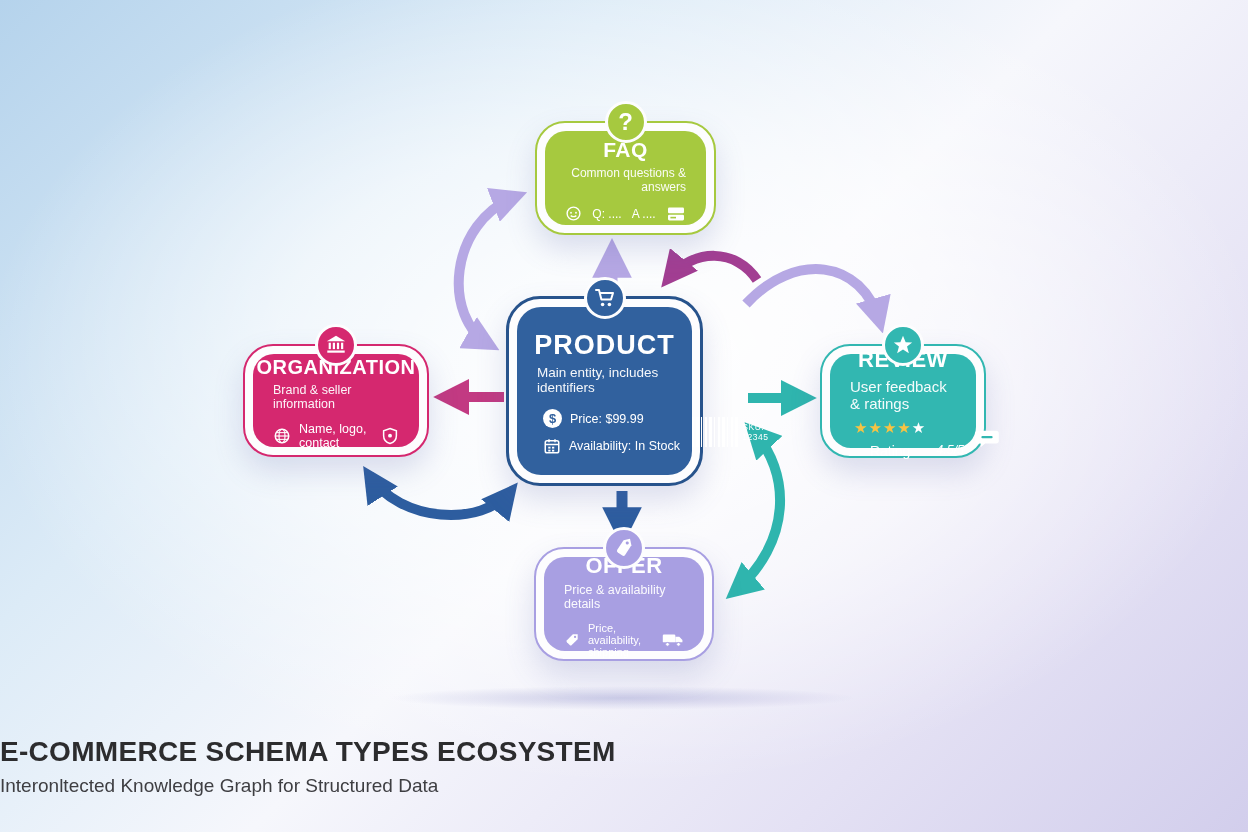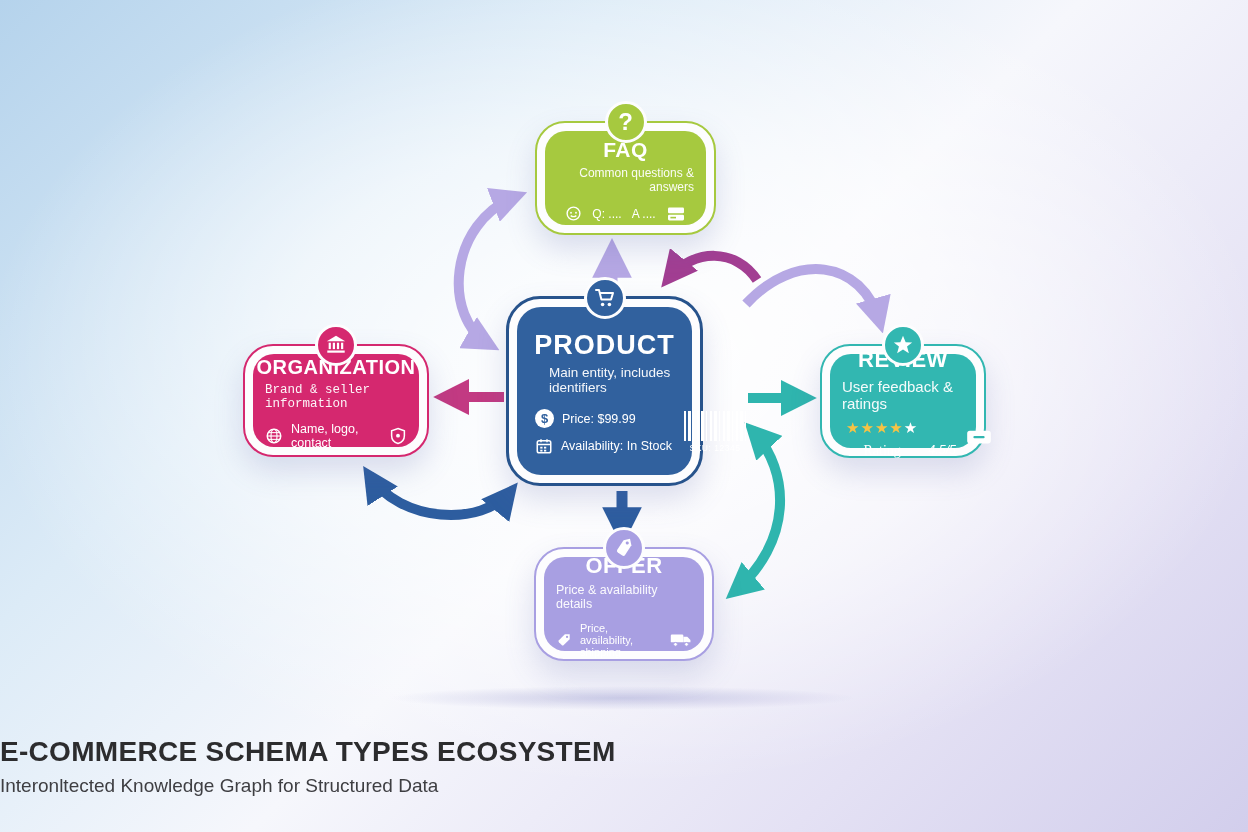--- a/index.html
+++ b/index.html
@@ -12,21 +12,21 @@
   }
   .arrows{position:absolute;left:0;top:0;z-index:1;}
   .node{
     position:absolute;z-index:3;box-sizing:border-box;background:#fdfdfe;
     border-radius:30px;padding:8px;
     box-shadow:0 14px 30px rgba(90,100,170,.20);
   }
   .node .inner{
     border-radius:21px;height:100%;box-sizing:border-box;color:#fff;
     display:flex;flex-direction:column;align-items:center;justify-content:center;
-    padding:14px 12px 10px;
+    padding:14px 20px 10px;
   }
   .badge{
     position:absolute;top:-22px;left:50%;transform:translateX(-50%);
     width:42px;height:42px;border-radius:50%;z-index:4;
     display:flex;align-items:center;justify-content:center;color:#fff;
     border:3px solid #fdfdfe;box-sizing:border-box;
   }
   .node-title{font-weight:bold;letter-spacing:.5px;line-height:1.1;}
   .node-sub{margin-top:5px;opacity:.95;}
   .node-row{display:flex;align-items:center;gap:8px;margin-top:11px;}
@@ -39,52 +39,52 @@
   #node-faq .badge{background:#a6c93f;font-size:24px;font-weight:bold;}
   #node-faq .node-title{font-size:21px;}
   #node-faq .node-sub{font-size:12px;text-align:right;}
   #node-faq .node-row{font-size:12px;gap:10px;}
 
   
   #node-product{left:506px;top:296px;width:197px;height:190px;border:3px solid #27538c;border-radius:34px;}
   #node-product .inner{background:#31619e;border-radius:24px;}
   #node-product .badge{background:#31619e;}
   #node-product .node-title{font-size:27px;letter-spacing:1px;}
-  #node-product .node-sub{font-size:13.5px;margin-left:20px;}
+  #node-product .node-sub{font-size:13.5px;}
   .product-details{display:flex;align-items:center;gap:12px;margin-top:14px;width:100%;padding:0 6px;box-sizing:border-box;}
   .pd-left{display:flex;flex-direction:column;gap:9px;flex:1;}
   .pd-row{display:flex;align-items:center;gap:8px;font-size:12.5px;white-space:nowrap;}
   .dollar{width:19px;height:19px;border-radius:50%;background:#fff;color:#31619e;font-weight:bold;font-size:13px;display:flex;align-items:center;justify-content:center;}
-  .barcode-wrap{display:flex;flex-direction:column;align-items:center;gap:2px;}
+  .barcode-wrap{display:flex;flex-direction:row;align-items:center;gap:2px;}
   .barcode{
     width:62px;height:30px;
     background:repeating-linear-gradient(90deg,#fff 0 2px,rgba(255,255,255,0) 2px 4px,#fff 4px 7px,rgba(255,255,255,0) 7px 9px,#fff 9px 10px,rgba(255,255,255,0) 10px 13px);
   }
   .sku{font-size:8.5px;letter-spacing:.5px;}
 
   
   #node-organization{left:243px;top:344px;width:186px;height:113px;border:2.5px solid #d5286f;}
   #node-organization .inner{background:#d5286f;}
   #node-organization .badge{background:#d5286f;}
   #node-organization .node-title{font-size:20px;}
-  #node-organization .node-sub{font-size:12.5px;font-family:Liberation Mono, monospace;}
+  #node-organization .node-sub{font-size:12.5px;}
   #node-organization .node-row{font-size:12.5px;}
 
   
   #node-review{left:820px;top:344px;width:166px;height:114px;border:2.5px solid #32b7b1;}
   #node-review .inner{background:#32b7b1;}
   #node-review .badge{background:#32b7b1;}
   #node-review .node-title{font-size:22px;}
   #node-review .node-sub{font-size:15px;}
   .review-row{display:flex;align-items:center;gap:10px;margin-top:8px;width:100%;justify-content:space-between;padding:0 4px;box-sizing:border-box;}
   .stars-block{display:flex;flex-direction:column;align-items:center;line-height:1;}
   .stars{font-size:15px;letter-spacing:1px;}
   .stars .gold{color:#f6c344;}
   .stars .empty{color:#ffffff;}
-  .rating-label{font-size:14px;margin-top:9px;font-family:Liberation Serif, serif;}
+  .rating-label{font-size:14px;margin-top:9px;}
   .rating-value{font-size:12.5px;font-style:italic;margin-top:22px;}
 
   
   #node-offer{left:534px;top:547px;width:180px;height:114px;border:2.5px solid #a89fe2;}
   #node-offer .inner{background:#a89fe2;}
   #node-offer .badge{background:#a89fe2;}
   #node-offer .node-title{font-size:22px;}
   #node-offer .node-sub{font-size:12.5px;}
   #node-offer .node-row{font-size:11px;}
 

